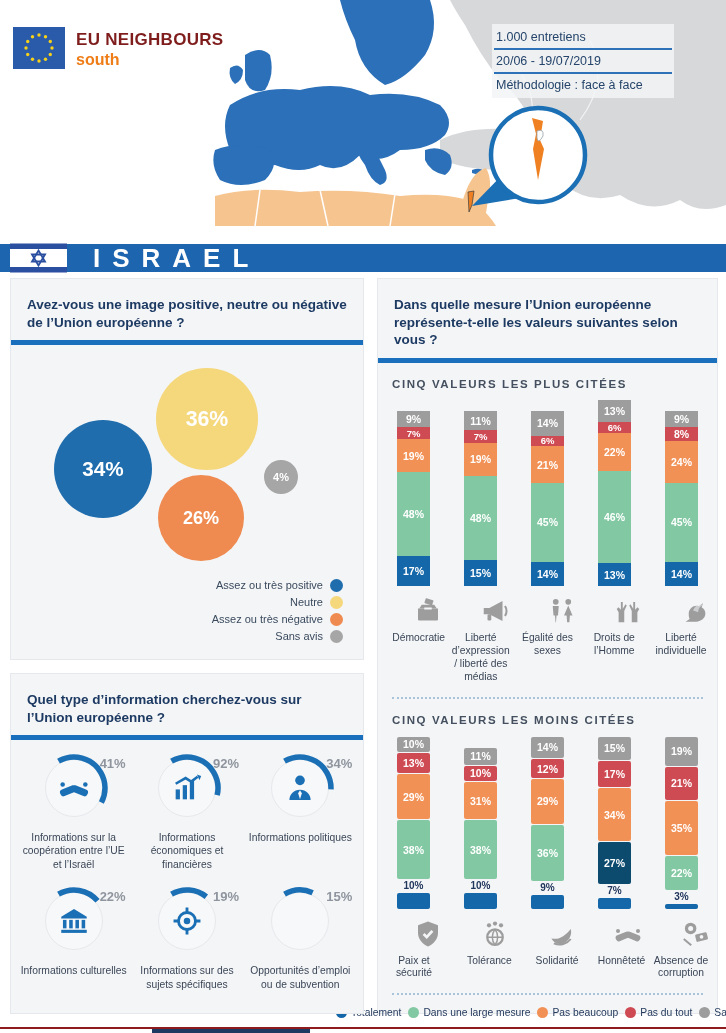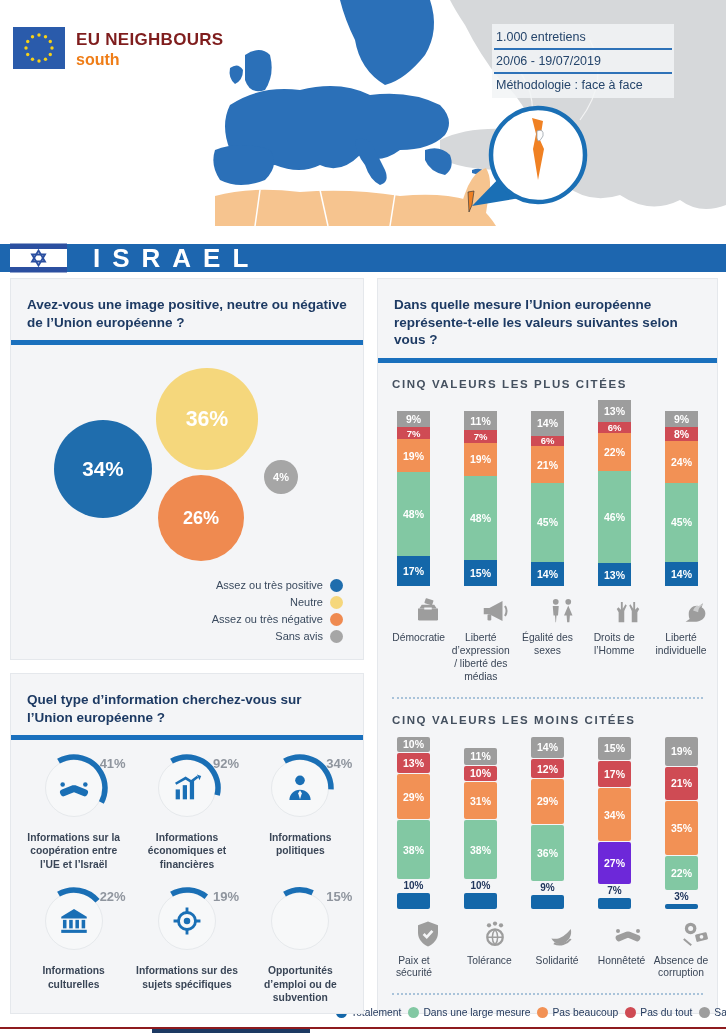--- a/index.html
+++ b/index.html
@@ -50,21 +50,21 @@
   .vl-dot{width:11px;height:11px;border-radius:50%;}
   
   .donut-grid{display:grid;grid-template-columns:1fr 1fr 1fr;padding:14px 6px 0;row-gap:16px;}
   .d-cell{display:flex;flex-direction:column;align-items:center;}
   .d-wrap{position:relative;width:96px;height:68px;}
   .d-bg{position:absolute;left:19px;top:5px;width:58px;height:58px;border-radius:50%;background:#f7f8f9;border:1px solid #e6e9ec;box-sizing:border-box;}
   .d-arc{position:absolute;left:14px;top:0;}
   .d-icon{position:absolute;left:31px;top:17px;width:34px;height:34px;color:#1a6fb5;}
   .d-icon svg{width:100%;height:100%;}
   .d-pct{position:absolute;right:-4px;top:2px;font-size:13px;font-weight:bold;color:#8f959e;}
-  .d-label{margin-top:9px;font-size:10.3px;color:#3a4657;text-align:center;line-height:1.3;max-width:106px;font-weight:bold;}
+  .d-label{margin-top:9px;font-size:10.3px;color:#3a4657;text-align:center;line-height:1.3;max-width:106px;}
   
   .footer-line{position:absolute;left:0;bottom:4px;width:726px;height:2px;background:#8e1b1e;}
   .footer-blue{position:absolute;left:152px;bottom:0;width:158px;height:4px;background:#1d3a63;}
 </style>
 </head>
 <body>
 
 <div id="page">
 
   <div class="header">
@@ -281,21 +281,21 @@
           <div class="seg" style="height: 18.6px; background: rgb(207, 75, 84);">12%</div>
           <div class="seg" style="height: 44.95px; background: rgb(242, 145, 85);">29%</div>
           <div class="seg" style="height: 55.8px; background: rgb(130, 200, 163);">36%</div>
           <div class="outlabel">9%</div>
           <div class="seg" style="height: 13.95px; background: rgb(20, 103, 169);"></div>
         </div>
         <div class="col">
           <div class="seg" style="height: 23.25px; background: rgb(157, 157, 157);">15%</div>
           <div class="seg" style="height: 26.35px; background: rgb(207, 75, 84);">17%</div>
           <div class="seg" style="height: 52.7px; background: rgb(242, 145, 85);">34%</div>
-          <div class="seg" style="height: 41.85px; background: #6d28d9;">27%</div>
+          <div class="seg" style="height: 41.85px; background: #0c4a6e;">27%</div>
           <div class="outlabel">7%</div>
           <div class="seg" style="height: 10.85px; background: rgb(20, 103, 169);"></div>
         </div>
         <div class="col">
           <div class="seg" style="height: 29.45px; background: rgb(157, 157, 157);">19%</div>
           <div class="seg" style="height: 32.55px; background: rgb(207, 75, 84);">21%</div>
           <div class="seg" style="height: 54.25px; background: rgb(242, 145, 85);">35%</div>
           <div class="seg" style="height: 34.1px; background: rgb(130, 200, 163);">22%</div>
           <div class="outlabel">3%</div>
           <div class="seg" style="height: 4.65px; background: rgb(20, 103, 169);"></div>

